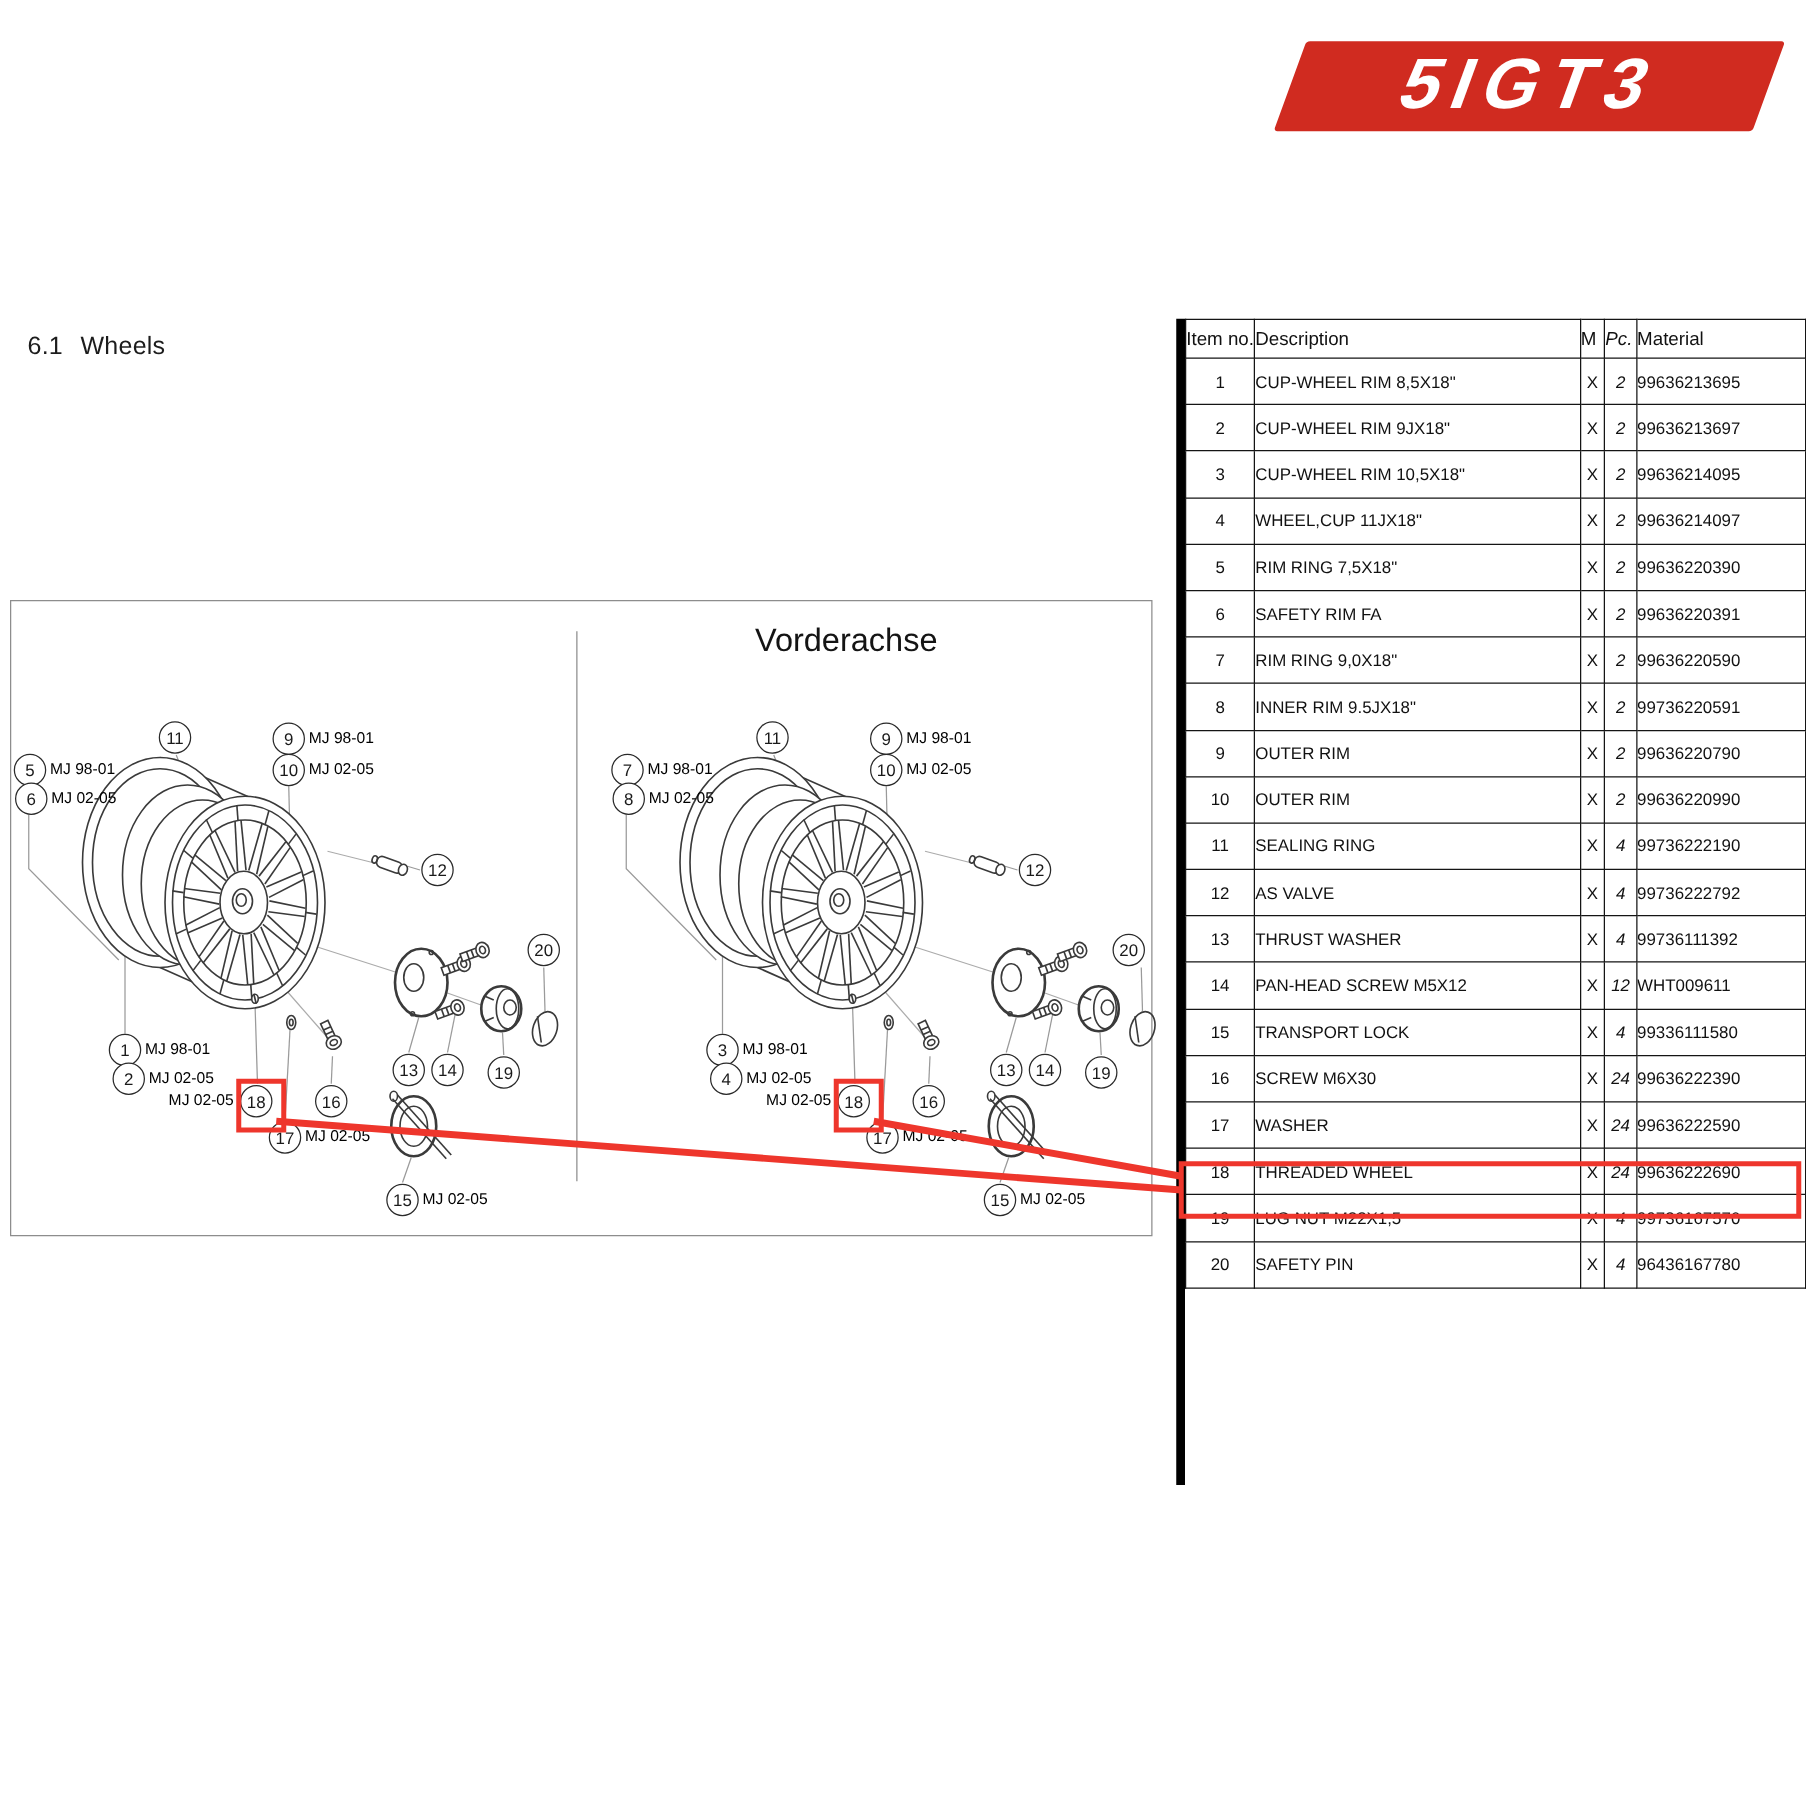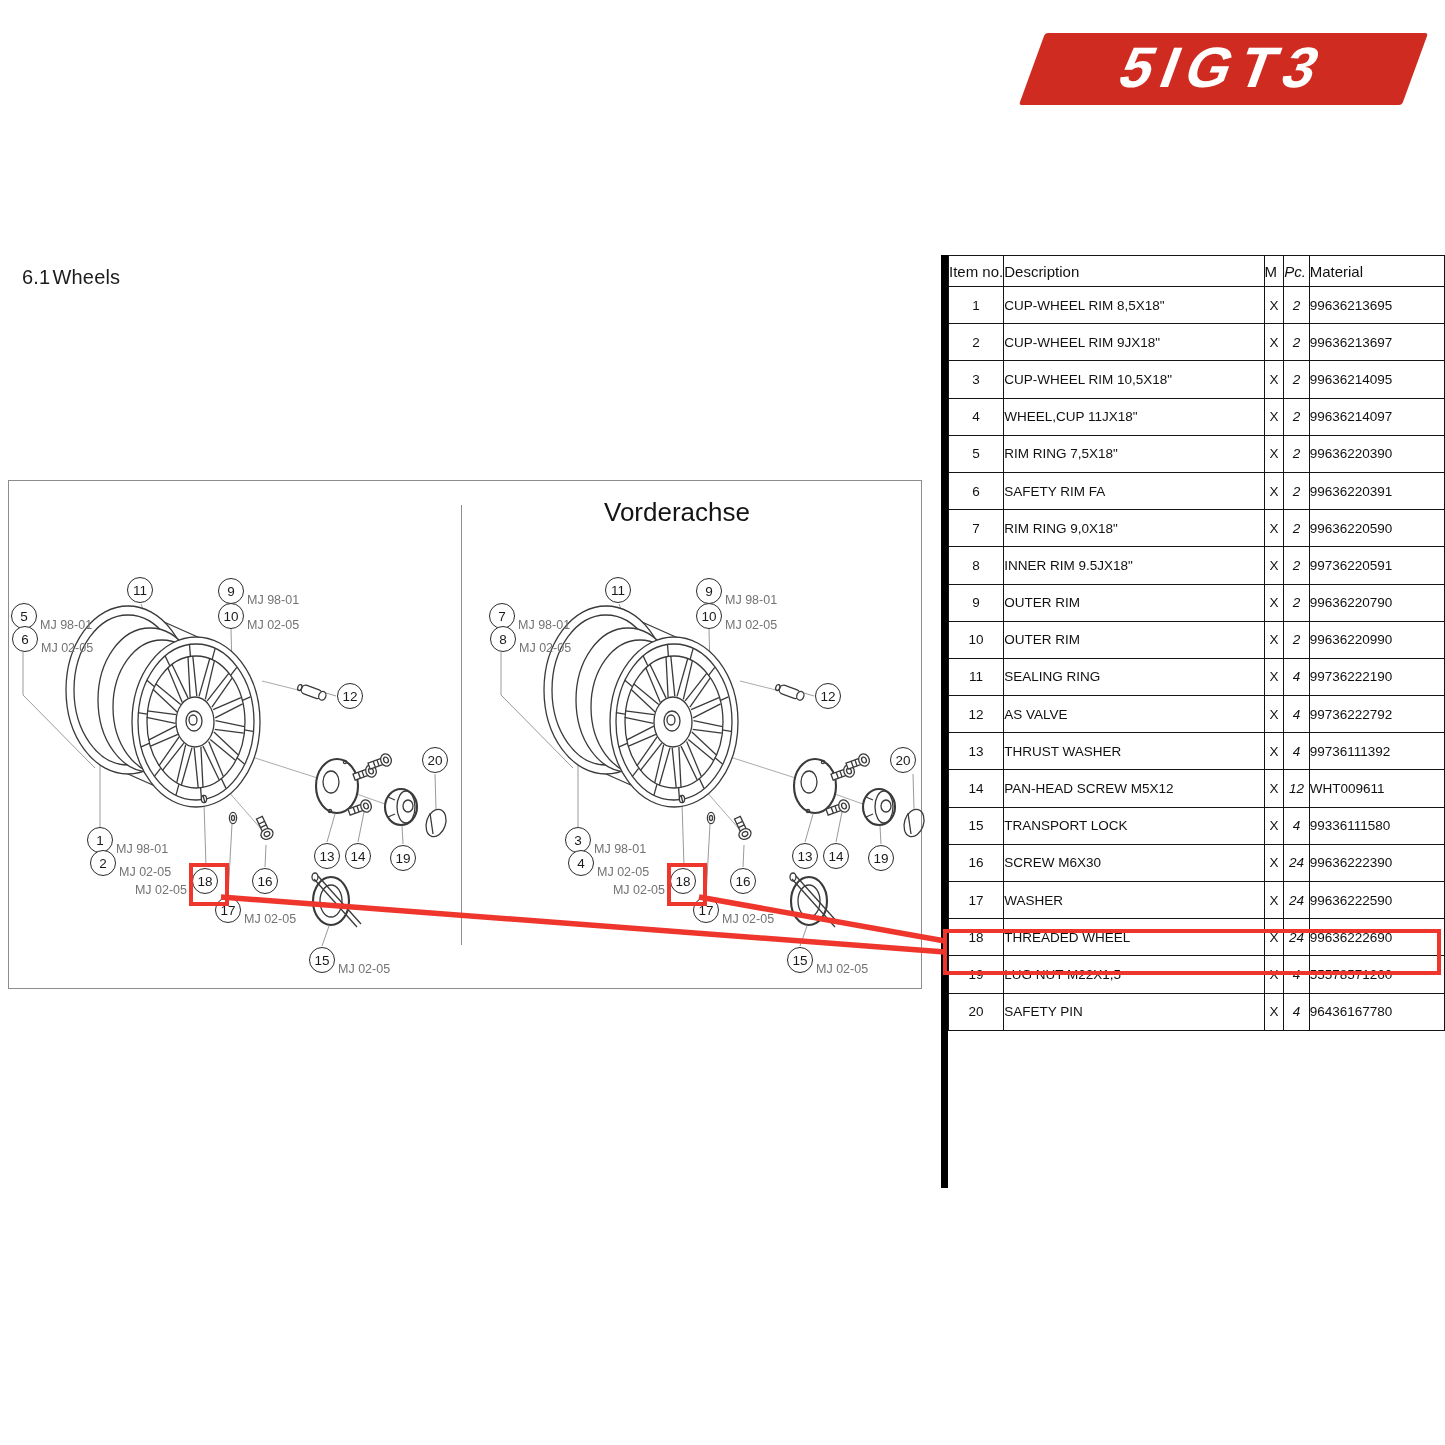--- a/index.html
+++ b/index.html
@@ -1,42 +1,42 @@
 <!DOCTYPE html>
 <html><head>
 <meta charset="utf-8">
 <style>
   html,body{margin:0;padding:0;background:#fff;}
   body{font-family:"Liberation Sans", sans-serif; -webkit-font-smoothing:antialiased;}
   #canvas{position:relative;width:1445px;height:1445px;background:#fff;overflow:hidden;}
 
   
   .section-heading{position:absolute;left:22px;top:266px;font-size:20px;color:#1c1c1c;letter-spacing:0.2px;}
-  .section-heading .num{margin-right:2px;}
+  .section-heading .num{margin-right:14px;}
 
   
   .logo-wrap{position:absolute;left:1032px;top:33px;width:383px;}
   .logo-bar{height:72px;background:#d02b20;transform:skewX(-20deg);display:flex;align-items:center;justify-content:center;border-radius:3px;}
   .logo-text{color:#fff;font-size:57px;font-weight:700;letter-spacing:9px;line-height:1;transform:translateY(-2px);}
   .logo-com{text-align:right;padding-right:38px;margin-top:8px;font-size:26px;font-weight:700;color:#3a3a3a;letter-spacing:1px;}
 
   
   .diagram-box{position:absolute;left:8px;top:480px;width:912px;height:507px;border:1px solid #8d8d8d;background:#fff;}
   .panel-title{position:absolute;top:16px;width:300px;text-align:center;font-size:26px;color:#141414;}
   .panel-divider{position:absolute;left:452px;top:24px;width:1px;height:440px;background:#8d8d8d;}
   #diagram-art{position:absolute;left:0;top:0;}
   .art{stroke:#3a3a3a;stroke-width:1.3;fill:none;}
   .artf{stroke:#3a3a3a;stroke-width:1.3;fill:#fff;}
   .artb{stroke:#3a3a3a;stroke-width:2.1;fill:#fff;}
   .leader{stroke:#9a9a9a;stroke-width:1;fill:none;}
   .guide{stroke:#ababab;stroke-width:1;fill:none;}
 
   .callout{position:absolute;width:26px;height:26px;border:1.7px solid #2a2a2a;border-radius:50%;background:#fff;
            display:flex;align-items:center;justify-content:center;font-size:13.5px;color:#1a1a1a;box-sizing:border-box;z-index:6;}
-  .callout-label{position:absolute;font-size:12.5px;color:#737373;white-space:nowrap;z-index:6;margin-top:10px;}
+  .callout-label{position:absolute;font-size:12.5px;color:#000000;white-space:nowrap;z-index:6;}
 
   
   .red-box{position:absolute;border:4px solid #ee362c;background:transparent;z-index:20;}
   #red-overlay{position:absolute;left:0;top:0;z-index:19;pointer-events:none;}
 
   
   .spine{position:absolute;left:941px;top:255px;width:7px;height:933px;background:#000;z-index:4;}
   table.parts{position:absolute;left:948px;top:255px;border-collapse:collapse;table-layout:fixed;z-index:5;background:#fff;}
   table.parts th, table.parts td{border:1.6px solid #141414;padding:0;overflow:hidden;white-space:nowrap;}
   table.parts th{font-weight:400;text-align:left;height:30px;font-size:15px;color:#111;}
@@ -398,21 +398,21 @@
           <td class="c-desc">THREADED WHEEL</td>
           <td class="c-m">X</td>
           <td class="c-pc">24</td>
           <td class="c-mat">99636222690</td>
         </tr>
         <tr>
           <td class="c-item">19</td>
           <td class="c-desc">LUG NUT M22X1,5</td>
           <td class="c-m">X</td>
           <td class="c-pc">4</td>
-          <td class="c-mat">55578571260</td>
+          <td class="c-mat">99736167570</td>
         </tr>
         <tr>
           <td class="c-item">20</td>
           <td class="c-desc">SAFETY PIN</td>
           <td class="c-m">X</td>
           <td class="c-pc">4</td>
           <td class="c-mat">96436167780</td>
         </tr>
       </tbody>
   </table>

